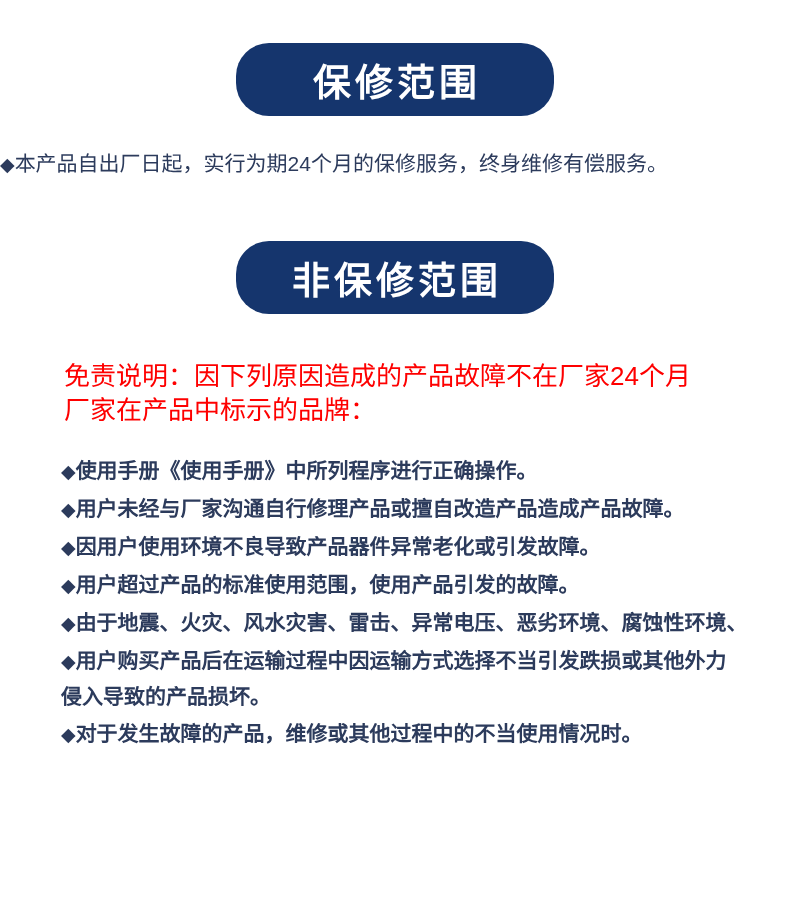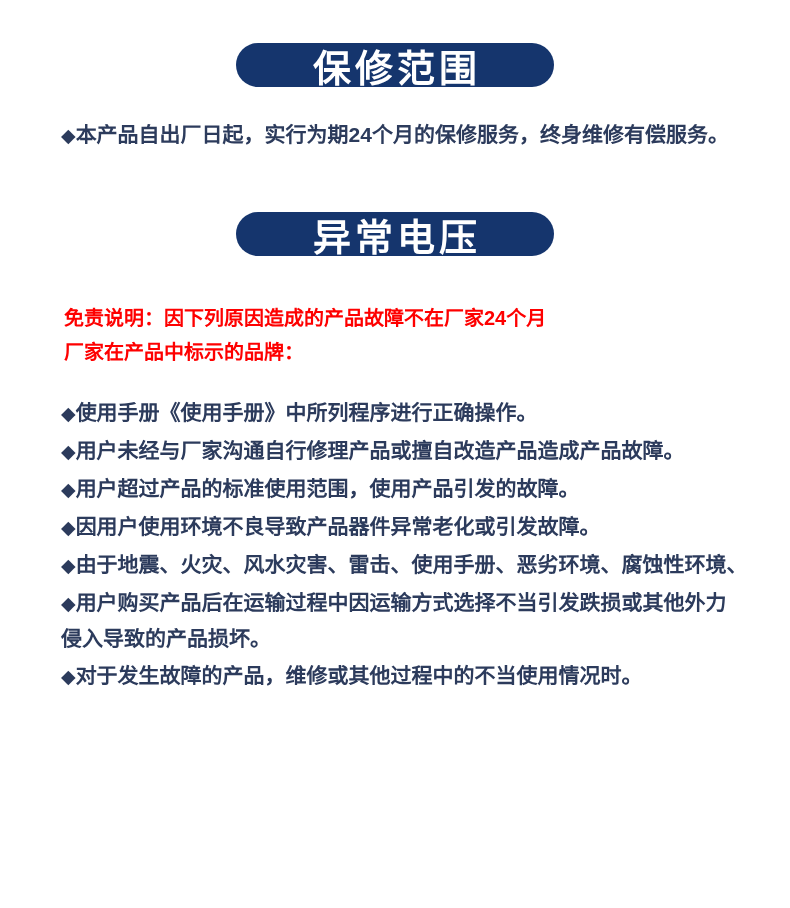--- a/index.html
+++ b/index.html
@@ -8,55 +8,55 @@
     height: 908px;
     background: var(--page-bg, #ffffff);
     font-family: "Liberation Sans", "DejaVu Sans", sans-serif;
     overflow: hidden;
   }
   .page { width: 790px; height: 908px; position: relative; }
 
   
   .banner {
     width: 318px;
-    height: 44px;
+    height: 73px;
     margin: 43px auto 0 auto;
     background: var(--banner-bg, #15356d);
     border-radius: 33px;
     display: flex;
     align-items: center;
     justify-content: center;
   }
   .banner--second { margin-top: 64px; }
   .banner-label {
     color: var(--banner-text, #ffffff);
     font-size: 38px;
     font-weight: 700;
     letter-spacing: 4px;
     padding-left: 4px; 
     white-space: nowrap;
   }
 
   
   .warranty-item {
     margin: 36px 0 16px 0;
-    text-align: center;
+    text-align: left;
     font-size: 21px;
     line-height: 24px;
-    font-weight: 700;
+    font-weight: 400;
     color: var(--body-text, #2c3b5c);
   }
 
   
   .disclaimer {
     margin: 45px 30px 0 64px;
     color: var(--warning-text, #fe0000);
-    font-size: 20px;
+    font-size: 26px;
     line-height: 34px;
-    font-weight: 700;
+    font-weight: 400;
   }
 
   
   .list { margin: 26px 24px 0 61px; }
   .list-item {
     margin: 0 0 2px 0;
     font-size: 21px;
     line-height: 35px;
     font-weight: 600;
     color: var(--body-text, #2c3b5c);
@@ -68,39 +68,39 @@
 
 <main class="page">
 
   <div class="banner">
     <span class="banner-label">保修范围</span>
   </div>
 
   <p class="warranty-item"><span class="diamond">◆</span><span>本产品自出厂日起，实行为期24个月的保修服务，终身维修有偿服务。</span></p>
 
   <div class="banner banner--second">
-    <span class="banner-label">异常电压</span>
+    <span class="banner-label">非保修范围</span>
   </div>
 
   <h2 class="disclaimer">
     <span>免责说明：因下列原因造成的产品故障不在厂家24个月</span><br>
     <span>厂家在产品中标示的品牌：</span>
   </h2>
 
   <div class="list">
 
     <p class="list-item"><span class="diamond">◆</span><span>使用手册《使用手册》中所列程序进行正确操作。</span></p>
 
     <p class="list-item"><span class="diamond">◆</span><span>用户未经与厂家沟通自行修理产品或擅自改造产品造成产品故障。</span></p>
 
+    <p class="list-item"><span class="diamond">◆</span><span>因用户使用环境不良导致产品器件异常老化或引发故障。</span></p>
+
     <p class="list-item"><span class="diamond">◆</span><span>用户超过产品的标准使用范围，使用产品引发的故障。</span></p>
 
-    <p class="list-item"><span class="diamond">◆</span><span>因用户使用环境不良导致产品器件异常老化或引发故障。</span></p>
-
-    <p class="list-item"><span class="diamond">◆</span><span>由于地震、火灾、风水灾害、雷击、使用手册、恶劣环境、腐蚀性环境、</span><br></p>
+    <p class="list-item"><span class="diamond">◆</span><span>由于地震、火灾、风水灾害、雷击、异常电压、恶劣环境、腐蚀性环境、</span><br></p>
 
     <p class="list-item"><span class="diamond">◆</span><span>用户购买产品后在运输过程中因运输方式选择不当引发跌损或其他外力</span><br><span>侵入导致的产品损坏。</span></p>
 
 
 
     <p class="list-item"><span class="diamond">◆</span><span>对于发生故障的产品，维修或其他过程中的不当使用情况时。</span></p>
 
   </div>
 
 </main>

